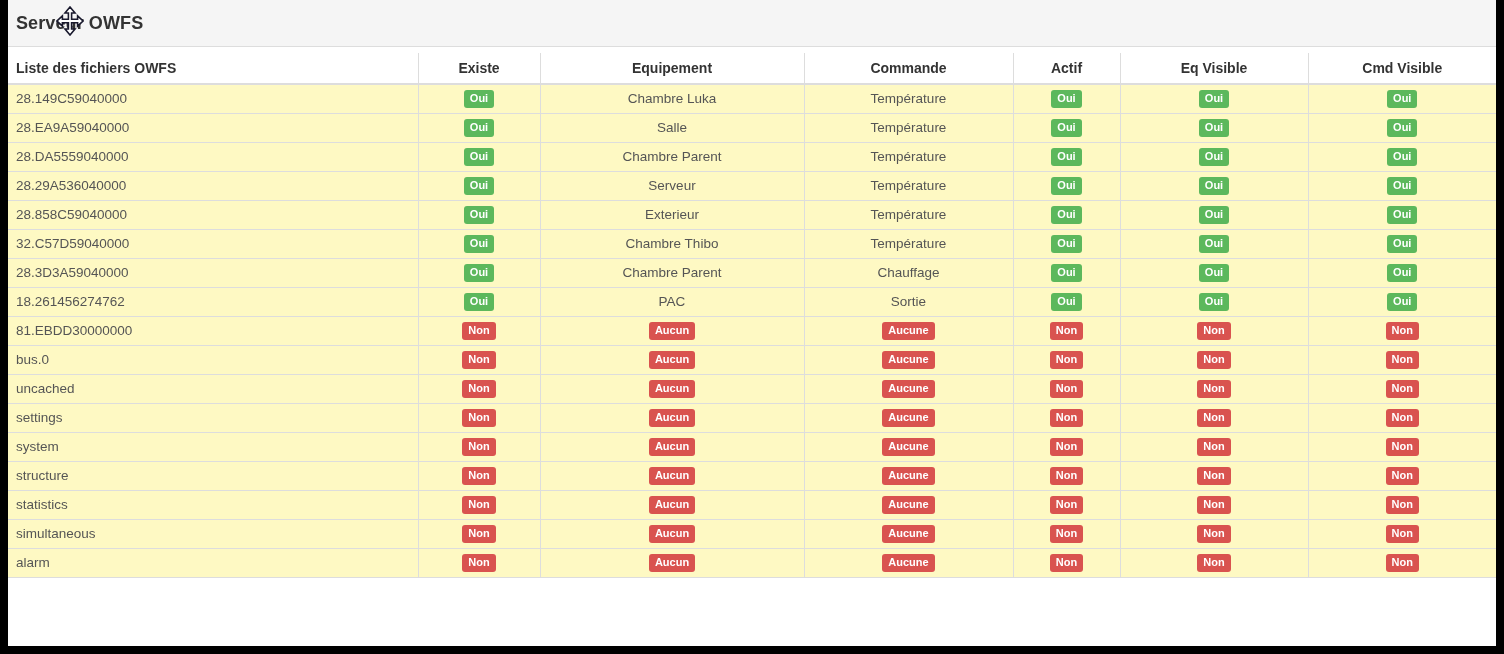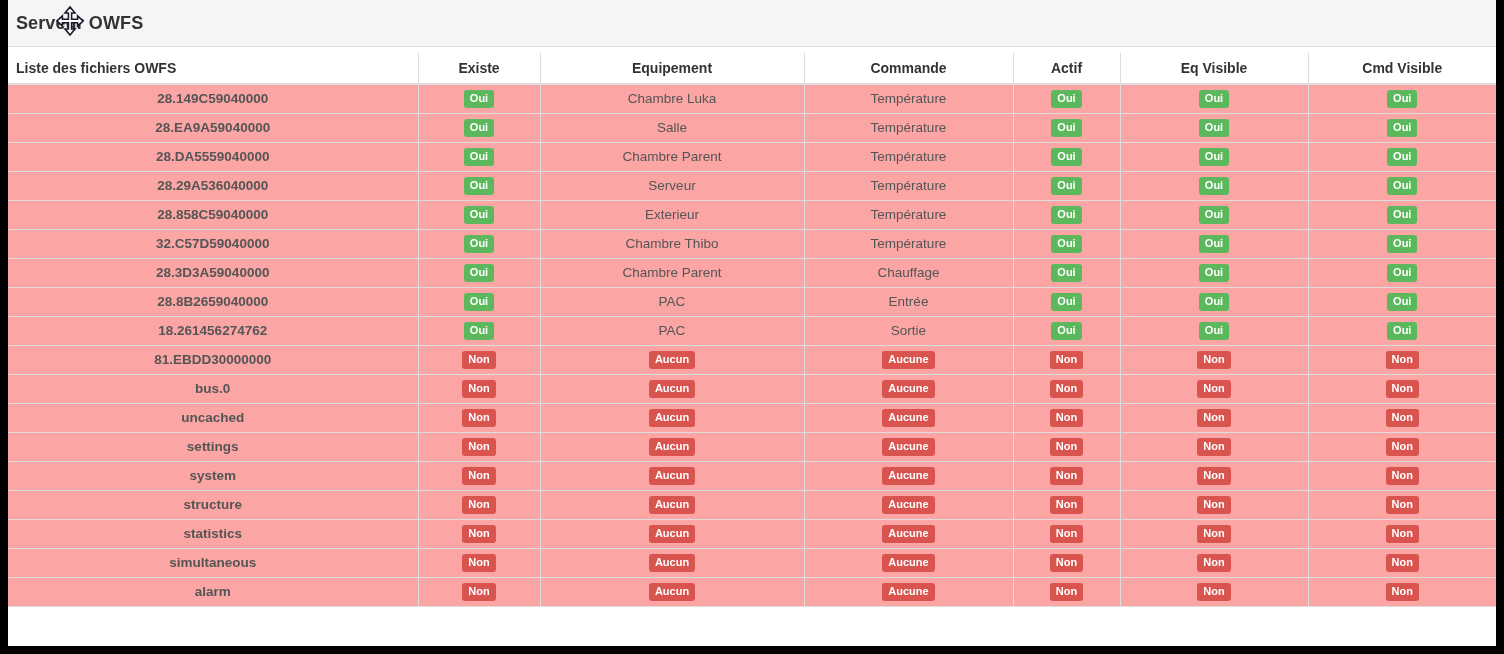--- a/index.html
+++ b/index.html
@@ -51,21 +51,21 @@
     line-height: 1;
   }
   .panel-body {
     padding: 6px 0 0 0;
   }
   
   table.owfs {
     width: 1488px;
     border-collapse: collapse;
     table-layout: fixed;
-    background: #fca5a5;
+    background: #fef9c3;
   }
   table.owfs col.c0 { width: 410px; }
   table.owfs col.c1 { width: 122px; }
   table.owfs col.c2 { width: 264px; }
   table.owfs col.c3 { width: 209px; }
   table.owfs col.c4 { width: 107px; }
   table.owfs col.c5 { width: 188px; }
   table.owfs col.c6 { width: 188px; }
 
   table.owfs thead th {
@@ -92,23 +92,22 @@
     color: #555555;
     text-align: center;
     border-top: 1px solid #dddddd;
     border-right: 1px solid #dddddd;
     padding: 0 8px;
     vertical-align: middle;
     white-space: nowrap;
     overflow: hidden;
   }
   table.owfs tbody td.first {
-    text-align: center;
+    text-align: left;
     padding-left: 8px;
-    font-weight: bold;
   }
   table.owfs tbody td.last { border-right: none; }
   table.owfs tbody tr:last-child td { border-bottom: 1px solid #dddddd; }
 
   
   .label {
     display: inline-block;
     font-size: 11px;
     font-weight: bold;
     line-height: 1;
@@ -223,29 +222,20 @@
               <tr>
                 <td class="first">28.3D3A59040000</td>
                 <td><span class="label label-success">Oui</span></td>
                 <td>Chambre Parent</td>
                 <td>Chauffage</td>
                 <td><span class="label label-success">Oui</span></td>
                 <td><span class="label label-success">Oui</span></td>
                 <td class="last"><span class="label label-success">Oui</span></td>
               </tr>
               <tr>
-                <td class="first">28.8B2659040000</td>
-                <td><span class="label label-success">Oui</span></td>
-                <td>PAC</td>
-                <td>Entrée</td>
-                <td><span class="label label-success">Oui</span></td>
-                <td><span class="label label-success">Oui</span></td>
-                <td class="last"><span class="label label-success">Oui</span></td>
-              </tr>
-              <tr>
                 <td class="first">18.261456274762</td>
                 <td><span class="label label-success">Oui</span></td>
                 <td>PAC</td>
                 <td>Sortie</td>
                 <td><span class="label label-success">Oui</span></td>
                 <td><span class="label label-success">Oui</span></td>
                 <td class="last"><span class="label label-success">Oui</span></td>
               </tr>
               <tr>
                 <td class="first">81.EBDD30000000</td>

